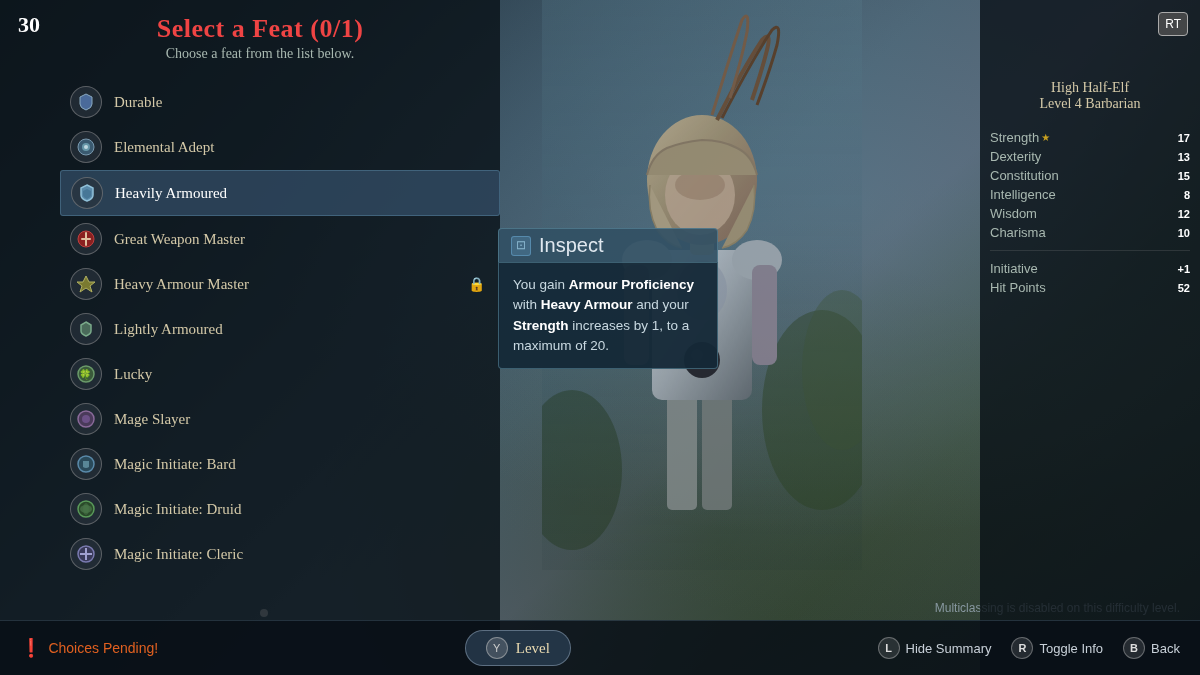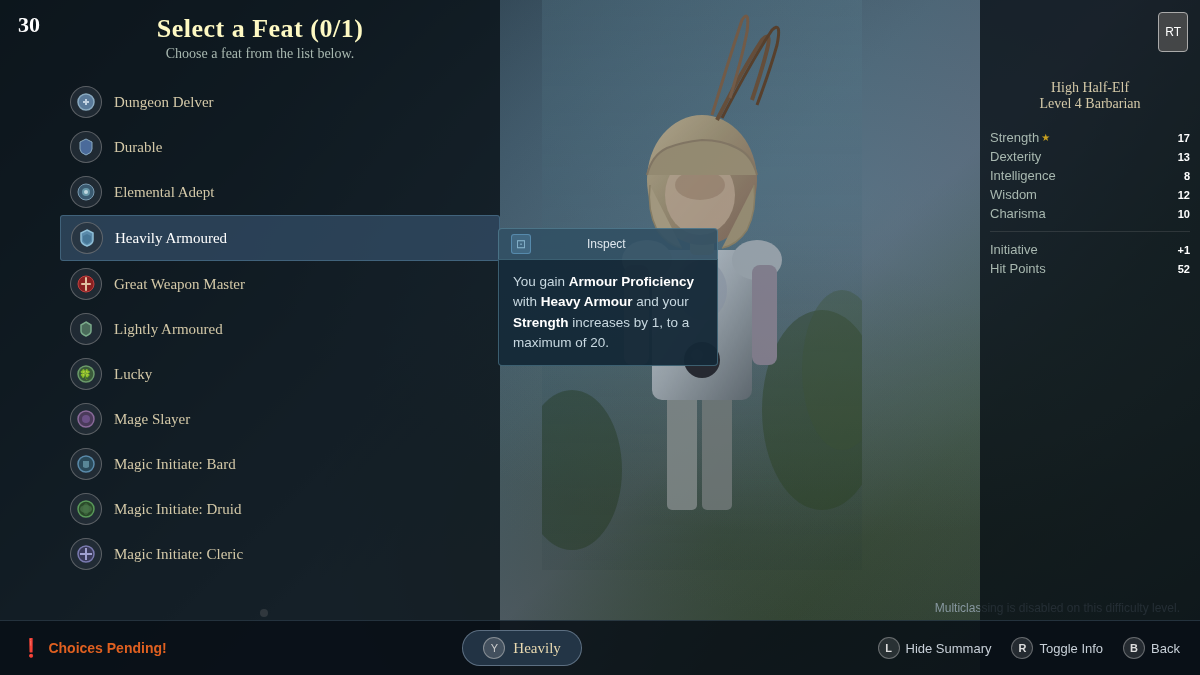--- a/index.html
+++ b/index.html
@@ -76,38 +76,38 @@
     
     .rt-badge {
       position: absolute;
       top: 12px;
       right: 12px;
       background: rgba(80,80,80,0.8);
       border: 1px solid #aaa;
       border-radius: 4px;
       color: #fff;
       font-size: 12px;
-      padding: 12px 6px;
+      padding: 4px 6px;
       z-index: 10;
       font-family: sans-serif;
       margin-left: 46px;
     }
 
     
     .header {
       position: absolute;
       top: 14px;
       left: 60px;
       width: 400px;
       text-align: center;
       z-index: 10;
     }
 
     .header-title {
-      color: #fef9c3;
+      color: #ef4444;
       font-size: 26px;
       font-weight: bold;
       letter-spacing: 0.5px;
     }
 
     .header-subtitle {
       color: #a8b8b0;
       font-size: 14px;
       margin-top: 2px;
     }
@@ -194,23 +194,22 @@
       border-radius: 3px;
       display: flex;
       align-items: center;
       justify-content: center;
       font-size: 12px;
       color: #8ab8d0;
     }
 
     .inspect-label {
       color: #e0e8ef;
-      font-size: 12px;
-      font-family: sans-serif;
-      margin-left: 48px;
+      font-size: 20px;
+      font-family: sans-serif;
     }
 
     .inspect-body {
       background: rgba(20, 40, 55, 0.95);
       border: 1px solid rgba(100,150,170,0.5);
       border-radius: 0 0 4px 4px;
       padding: 12px 14px;
     }
 
     .inspect-text {
@@ -307,21 +306,21 @@
 
     .choices-icon {
       color: #e05020;
       font-size: 18px;
     }
 
     .choices-text {
       color: #e06020;
       font-size: 14px;
       font-family: sans-serif;
-      font-weight: bold;
+      font-weight: normal;
     }
 
     .accept-button {
       background: rgba(40, 60, 80, 0.8);
       border: 1px solid rgba(150,170,190,0.5);
       border-radius: 20px;
       padding: 6px 20px;
       display: flex;
       align-items: center;
       gap: 8px;
@@ -499,29 +498,20 @@
     <ellipse cx="158" cy="195" rx="25" ry="15" fill="#8a6a50" opacity="0.4"></ellipse>
 
     <path d="M 105 185 Q 110 165 125 158 Q 140 152 160 150 Q 180 150 195 158 Q 210 165 215 185" fill="#a09070" stroke="#8a7860" stroke-width="2"></path>
 
     <path d="M 108 195 Q 105 220 115 240 Q 125 255 140 258" fill="#b0a080" stroke="#908060" stroke-width="1.5"></path>
     <path d="M 212 195 Q 215 220 205 240 Q 195 255 180 258" fill="#a09070" stroke="#908060" stroke-width="1.5"></path>
   </svg>
 </div>
 
 <div class="feat-list" id="feat-list">
-<div class="feat-item">
-      <div class="feat-icon">
-        <svg width="20" height="20" viewBox="0 0 20 20">
-          <circle cx="10" cy="10" r="8" fill="#5a7a9a" stroke="#8aaac0" stroke-width="1.5"></circle>
-          <path d="M7 10 L13 10 M10 7 L10 13" stroke="#c0d0e0" stroke-width="2"></path>
-        </svg>
-      </div>
-      <span class="feat-name">Dungeon Delver</span>
-    </div>
     <div class="feat-item">
       <div class="feat-icon">
         <svg width="20" height="20" viewBox="0 0 20 20">
           <path d="M10 2 L16 5 L16 12 Q16 16 10 18 Q4 16 4 12 L4 5 Z" fill="#4a6a9a" stroke="#8aaac0" stroke-width="1"></path>
         </svg>
       </div>
       <span class="feat-name">Durable</span>
     </div>
     <div class="feat-item">
       <div class="feat-icon">
@@ -544,20 +534,29 @@
     </div>
     <div class="feat-item">
       <div class="feat-icon">
         <svg width="20" height="20" viewBox="0 0 20 20">
           <circle cx="10" cy="10" r="8" fill="#8a2020" stroke="#c04040" stroke-width="1"></circle>
           <rect x="9" y="3" width="2" height="14" fill="#e0c0a0" rx="1"></rect>
           <rect x="5" y="9" width="10" height="2" fill="#e0c0a0" rx="1"></rect>
         </svg>
       </div>
       <span class="feat-name">Great Weapon Master</span>
+    </div>
+    <div class="feat-item">
+      <div class="feat-icon">
+        <svg width="20" height="20" viewBox="0 0 20 20">
+          <polygon points="10,2 13,8 19,8 14,12 16,18 10,14 4,18 6,12 1,8 7,8" fill="#7a7a30" stroke="#b0b060" stroke-width="1"></polygon>
+        </svg>
+      </div>
+      <span class="feat-name">Heavy Armour Master</span>
+      <span class="feat-lock">🔒</span>
     </div>
     <div class="feat-item">
       <div class="feat-icon">
         <svg width="20" height="20" viewBox="0 0 20 20">
           <path d="M10 3 L15 6 L15 12 Q15 15 10 17 Q5 15 5 12 L5 6 Z" fill="#4a6a5a" stroke="#7aaa8a" stroke-width="1.5"></path>
         </svg>
       </div>
       <span class="feat-name">Lightly Armoured</span>
     </div>
     <div class="feat-item">
@@ -634,20 +633,26 @@
         <span class="stat-value">17</span>
       </div>
       <div class="stat-row">
         <div style="display: flex; align-items: flex-end;">
           <span class="stat-name">Dexterity</span>
         </div>
         <span class="stat-value">13</span>
       </div>
       <div class="stat-row">
         <div style="display: flex; align-items: center;">
+          <span class="stat-name">Constitution</span>
+        </div>
+        <span class="stat-value">15</span>
+      </div>
+      <div class="stat-row">
+        <div style="display: flex; align-items: center;">
           <span class="stat-name">Intelligence</span>
         </div>
         <span class="stat-value">8</span>
       </div>
       <div class="stat-row">
         <div style="display: flex; align-items: center;">
           <span class="stat-name">Wisdom</span>
         </div>
         <span class="stat-value">12</span>
       </div>
@@ -676,21 +681,21 @@
 </div>
 
 <div class="bottom-bar">
   <div class="choices-pending">
     <span class="choices-icon">❗</span>
     <span class="choices-text">Choices Pending!</span>
   </div>
 
   <div class="accept-button">
     <div class="button-icon">Y</div>
-    <span class="button-label">Heavily</span>
+    <span class="button-label">Level</span>
   </div>
 
   <div class="bottom-controls" id="bottom-controls">
   <div class="control-item">
         <div class="control-btn">L</div>
         <span>Hide Summary</span>
       </div>
       <div class="control-item">
         <div class="control-btn">R</div>
         <span>Toggle Info</span>

